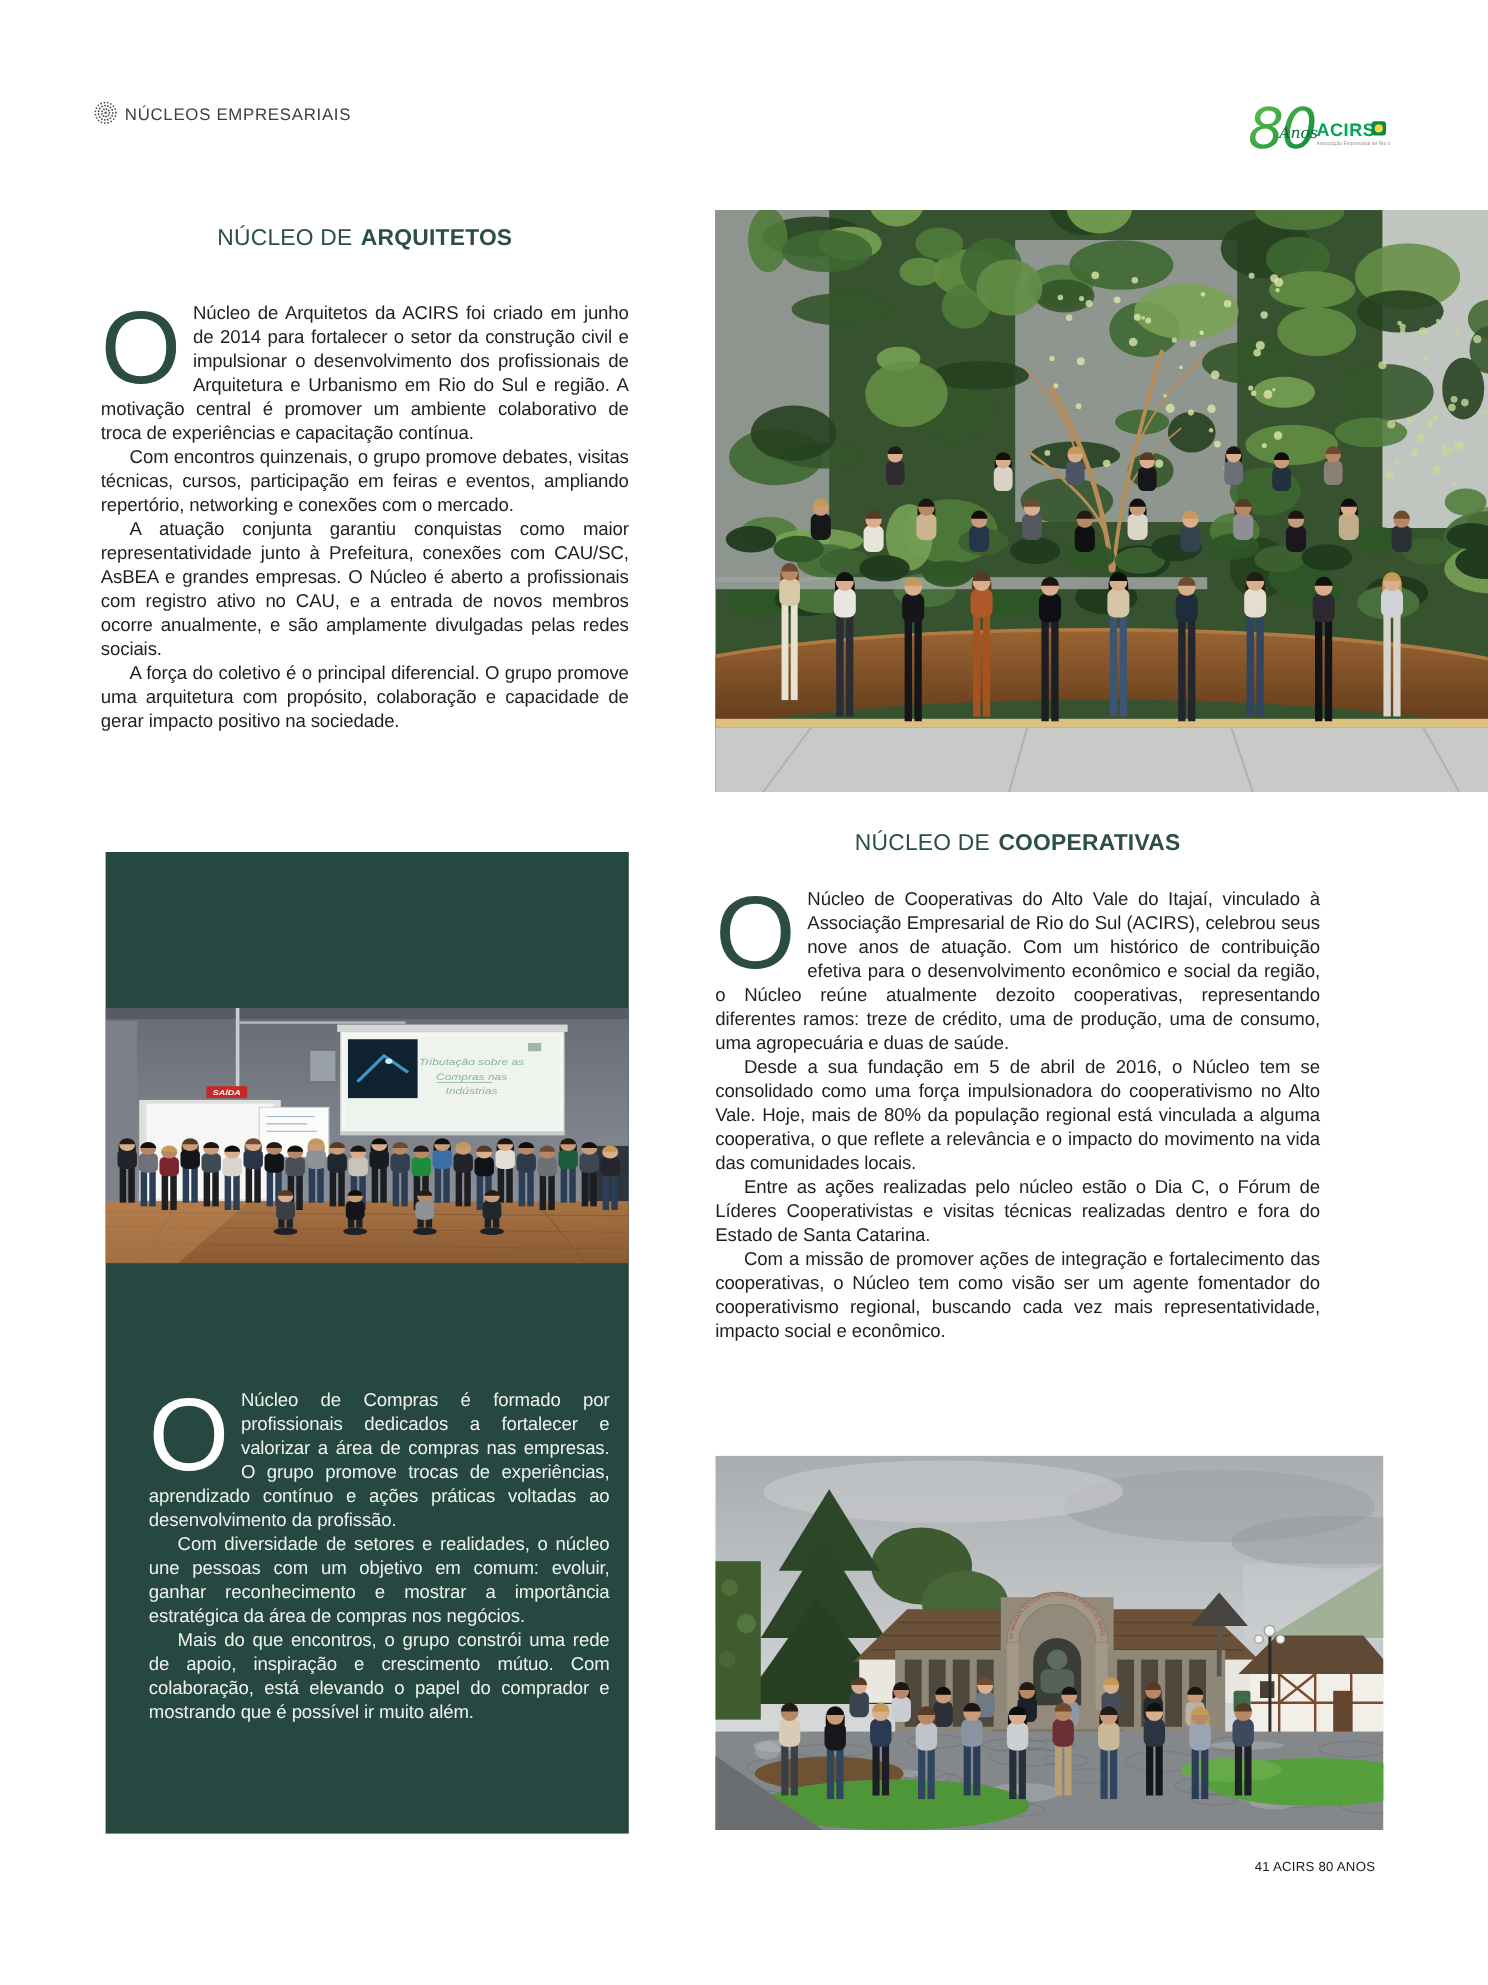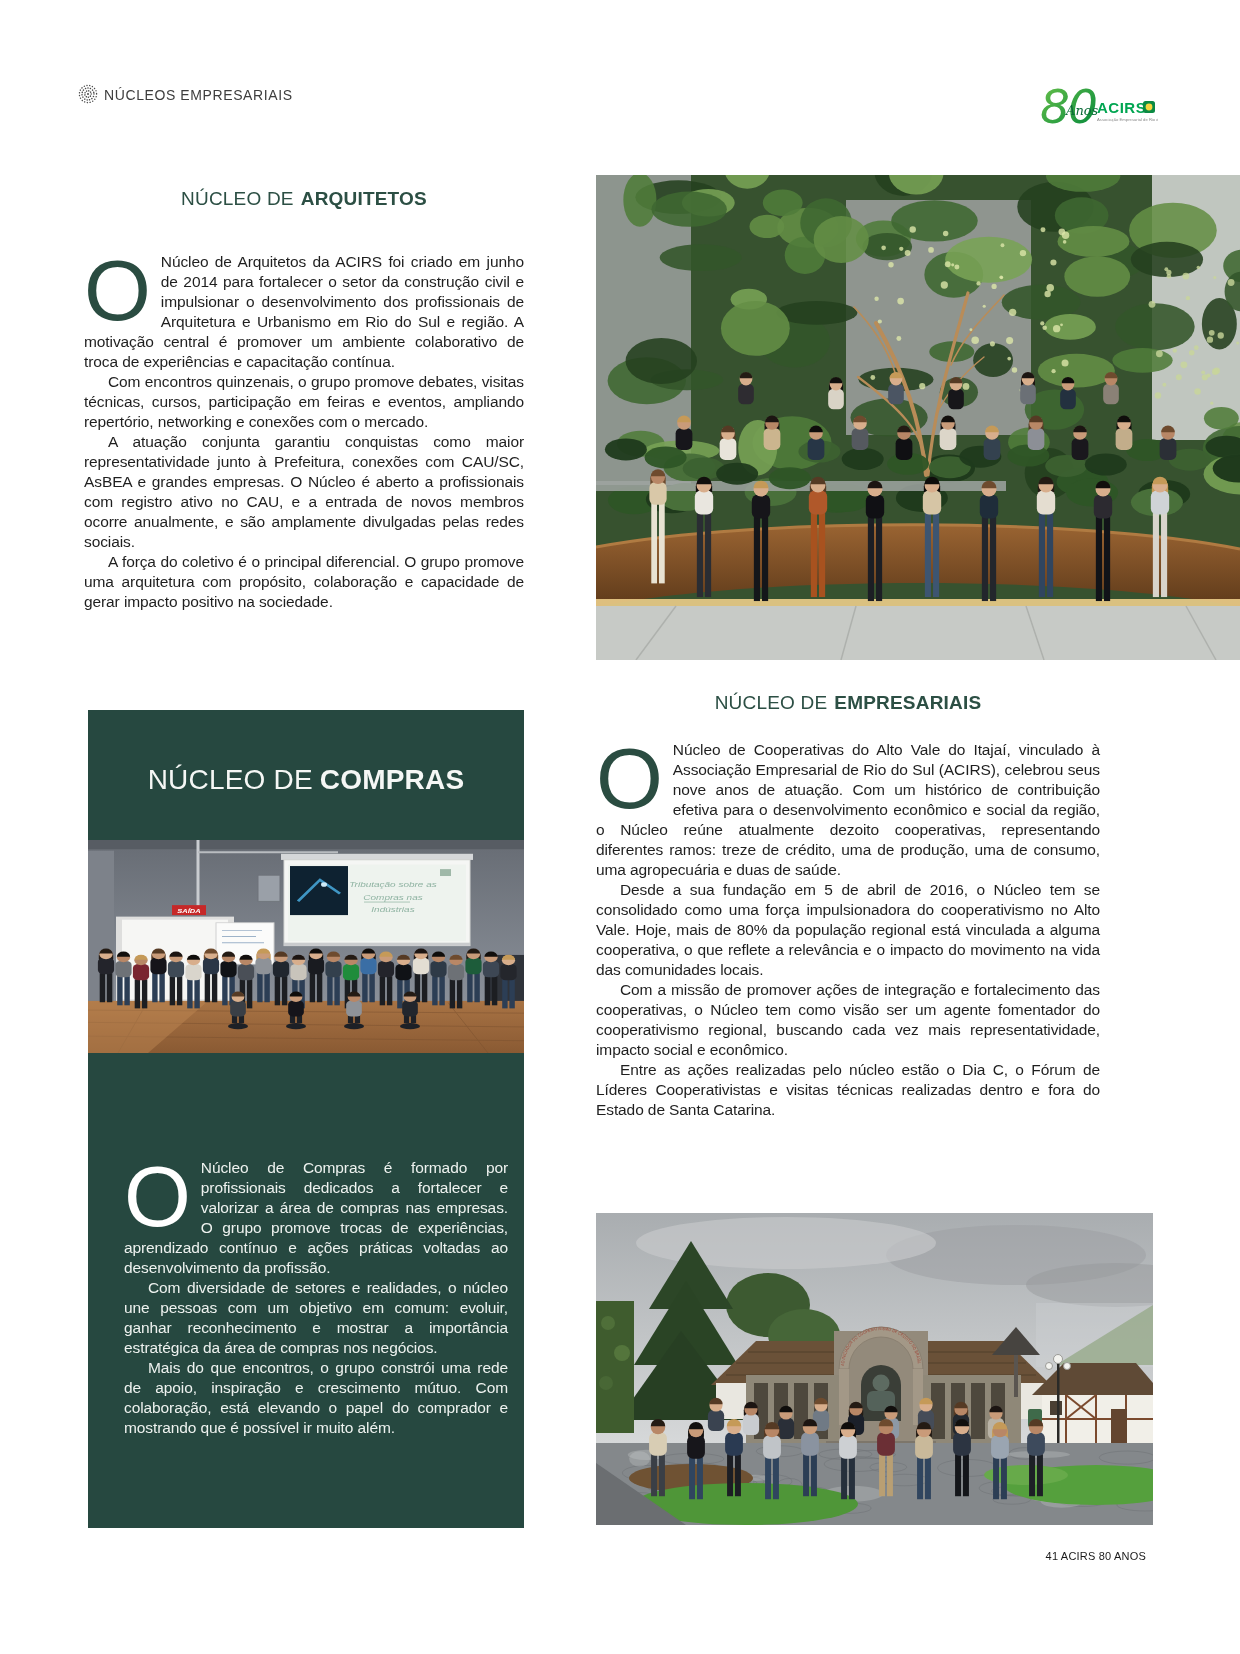--- a/index.html
+++ b/index.html
@@ -397,23 +397,20 @@
           <rect x="556.86" y="338.05" width="6.12" height="84" fill="#d8d4cb"></rect>
           <rect x="565.02" y="338.05" width="6.12" height="84" fill="#d8d4cb"></rect>
           <rect x="554.82" y="315.44" width="18.36" height="24.139999999999997" rx="6.12" fill="#cfd3d6"></rect>
           <circle cx="564" cy="310" r="7.48" fill="#d8ae8c"></circle>
           <path d="M 556.52 309.15 A 7.48 7.48 0 0 1 571.48 309.15 Z" fill="#c59a58"></path>
         </g>
     </svg>
   </div>
 
   <div class="green-box">
-    <div class="title">
-      <span class="reg">NÚCLEO DE</span><span class="bold">COMPRAS</span>
-    </div>
 
     <div class="photo" id="photo-compras">
       <svg viewBox="0 0 436 278" preserveAspectRatio="none">
         <defs>
           <linearGradient id="wallG" x1="0" y1="0" x2="0" y2="1">
             <stop offset="0" stop-color="#676c74"></stop>
               <stop offset="1" stop-color="#8a9099"></stop>
           </linearGradient>
           <linearGradient id="floorG" x1="0" y1="0" x2="0" y2="1">
             <stop offset="0" stop-color="#a87344"></stop>
@@ -612,28 +609,28 @@
     </div>
 
     <div class="body-text">
       <p><span class="dropcap">O</span><span>Núcleo de Compras é formado por profissionais dedicados a fortalecer e valorizar a área de compras nas empresas. O grupo promove trocas de experiências, aprendizado contínuo e ações práticas voltadas ao desenvolvimento da profissão.</span></p>
       <p>Com diversidade de setores e realidades, o núcleo une pessoas com um objetivo em comum: evoluir, ganhar reconhecimento e mostrar a importância estratégica da área de compras nos negócios.</p>
       <p>Mais do que encontros, o grupo constrói uma rede de apoio, inspiração e crescimento mútuo. Com colaboração, está elevando o papel do comprador e mostrando que é possível ir muito além.</p>
     </div>
   </div>
 
   <div class="title" style="left:596px;top:692px;width:504px;">
-    <span class="reg">NÚCLEO DE</span><span class="bold">EMPRESARIAIS</span>
+    <span class="reg">NÚCLEO DE</span><span class="bold">COOPERATIVAS</span>
   </div>
 
   <div class="body-text" style="left:596px;top:740px;width:504px;">
     <p><span class="dropcap">O</span><span>Núcleo de Cooperativas do Alto Vale do Itajaí, vinculado à Associação Empresarial de Rio do Sul (ACIRS), celebrou seus nove anos de atuação. Com um histórico de contribuição efetiva para o desenvolvimento econômico e social da região, o Núcleo reúne atualmente dezoito cooperativas, representando diferentes ramos: treze de crédito, uma de produção, uma de consumo, uma agropecuária e duas de saúde.</span></p>
     <p>Desde a sua fundação em 5 de abril de 2016, o Núcleo tem se consolidado como uma força impulsionadora do cooperativismo no Alto Vale. Hoje, mais de 80% da população regional está vinculada a alguma cooperativa, o que reflete a relevância e o impacto do movimento na vida das comunidades locais.</p>
+    <p>Entre as ações realizadas pelo núcleo estão o Dia C, o Fórum de Líderes Cooperativistas e visitas técnicas realizadas dentro e fora do Estado de Santa Catarina.</p>
     <p>Com a missão de promover ações de integração e fortalecimento das cooperativas, o Núcleo tem como visão ser um agente fomentador do cooperativismo regional, buscando cada vez mais representatividade, impacto social e econômico.</p>
-    <p>Entre as ações realizadas pelo núcleo estão o Dia C, o Fórum de Líderes Cooperativistas e visitas técnicas realizadas dentro e fora do Estado de Santa Catarina.</p>
   </div>
 
   <div class="photo" id="photo-cooperativas">
     <svg viewBox="0 0 557 312" preserveAspectRatio="none">
       <defs>
         <linearGradient id="skyG" x1="0" y1="0" x2="0" y2="1">
           <stop offset="0" stop-color="#a9adb0"></stop>
             <stop offset="1" stop-color="#d8dadb"></stop>
         </linearGradient>
       </defs>

